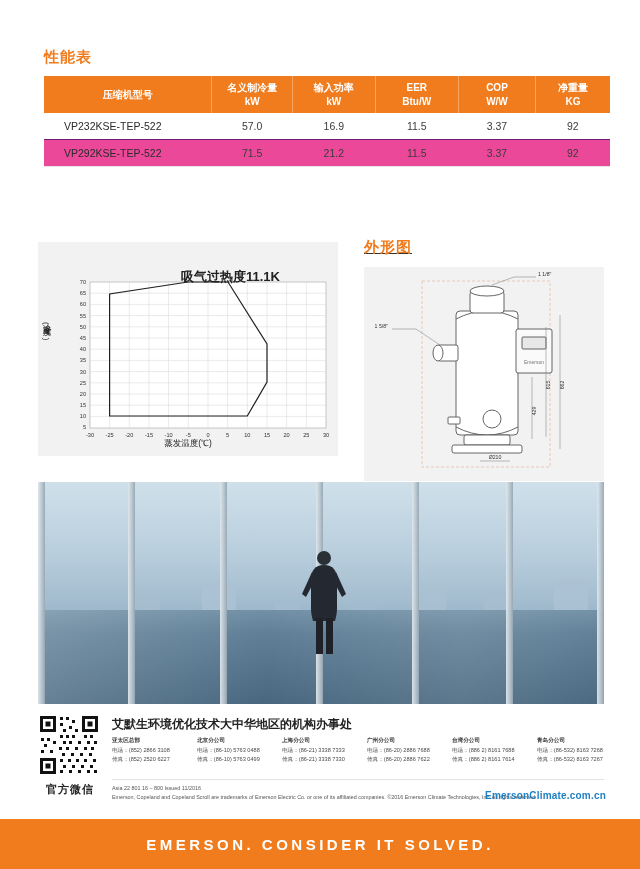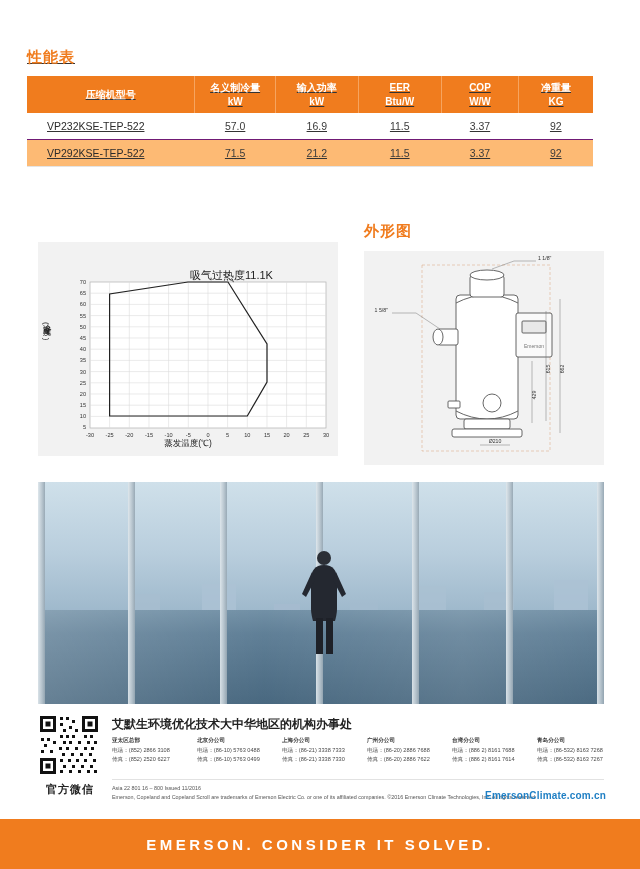--- a/index.html
+++ b/index.html
@@ -15,21 +15,21 @@
 
   
   .sec-title {
     color:#f07c1e;
     font-size:15px;
     font-weight:bold;
     letter-spacing:1px;
   }
 
   
-  .perf-wrap { position:absolute; left:27px; top:48px; width:566px;text-decoration:underline; }
+  .perf-wrap { position:absolute; left:44px; top:48px; width:566px; }
   .perf-title { margin-bottom:9px; }
   table.perf { border-collapse:collapse; width:566px; }
   table.perf th {
     background:#f07c1e;
     color:#fff;
     font-size:10px;
     font-weight:bold;
     padding:5px 2px;
     text-align:center;
     line-height:1.35;
@@ -37,44 +37,44 @@
   }
   table.perf th:last-child { border-right:none; }
   table.perf td {
     font-size:10.5px;
     color:#3b3b3b;
     padding:7px 2px;
     text-align:center;
     border-bottom:1px solid #701a75;
   }
   table.perf td.model { text-align:left; padding-left:20px; color:#2b2b2b; }
-  table.perf tr.alt td { background:#fdba74; }
+  table.perf tr.alt td { background:#ec4899; }
   table.perf tr:last-child td { border-bottom:1px solid #e4e4e4; }
 
   .note {
     position:absolute; left:38px; top:183px; width:566px;
     font-size:9.5px; color:#4a4a4a; line-height:1.75;
   }
   .note .l2 { padding-left:9px; display:block; }
 
   
   .col-left { position:absolute; left:38px; top:238px; width:300px; }
-  .col-right { position:absolute; left:364px; top:222px; width:240px; }
+  .col-right { position:absolute; left:364px; top:238px; width:240px;text-decoration:underline; }
   .col-title { margin-bottom:10px; }
 
   .chart-box {
     position:relative;
     width:300px; height:214px;
     background:#f2f2f2;
     margin-top:4px;
   }
   .chart-box svg { display:block; }
   .chart-caption-sup {
-    position:absolute; left:152px; top:26px;
-    font-size:11px; color:#222;
+    position:absolute; left:143px; top:26px;
+    font-size:13px; color:#222;font-weight:bold;
   }
   .axis-y-label {
     position:absolute; left:2px; top:76px;
     font-size:8px; color:#222;
     writing-mode:vertical-rl;
     letter-spacing:1px;
   }
   .axis-x-label {
     position:absolute; left:0; top:196px; width:300px;
     text-align:center; font-size:8.5px; color:#222;

